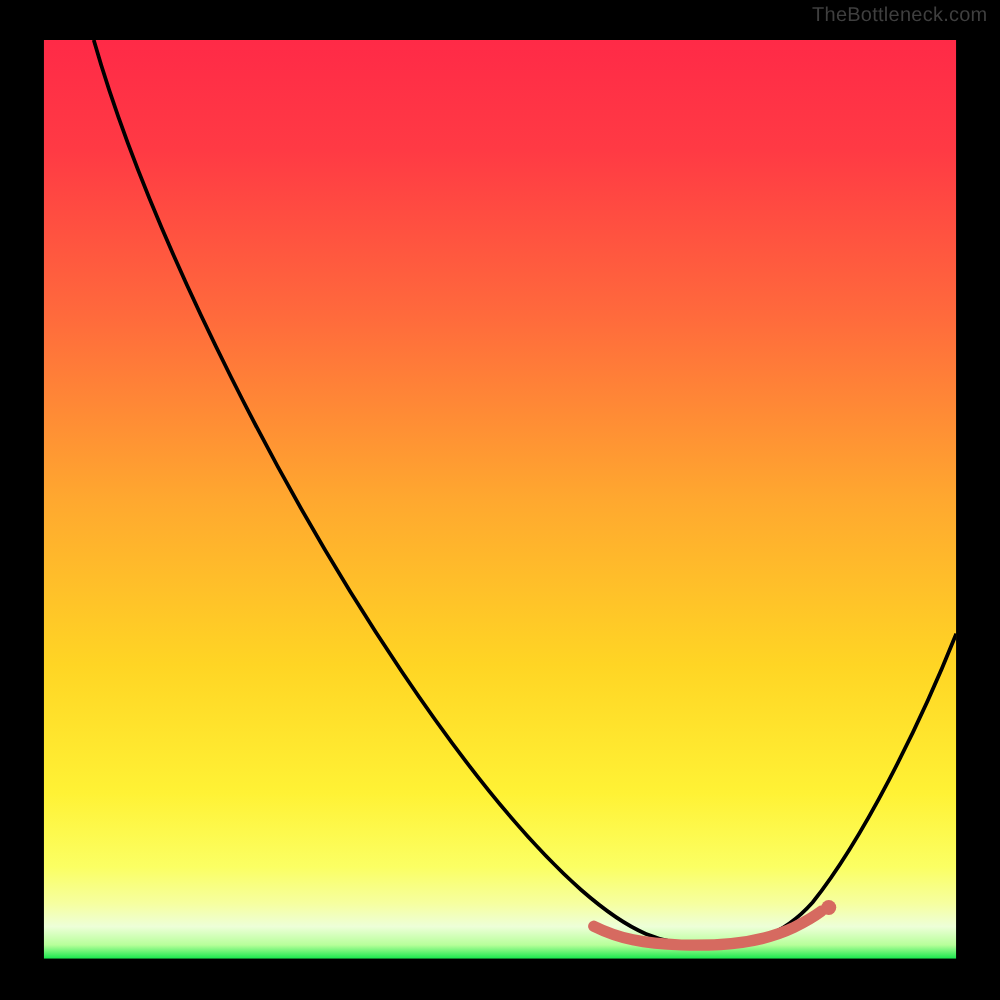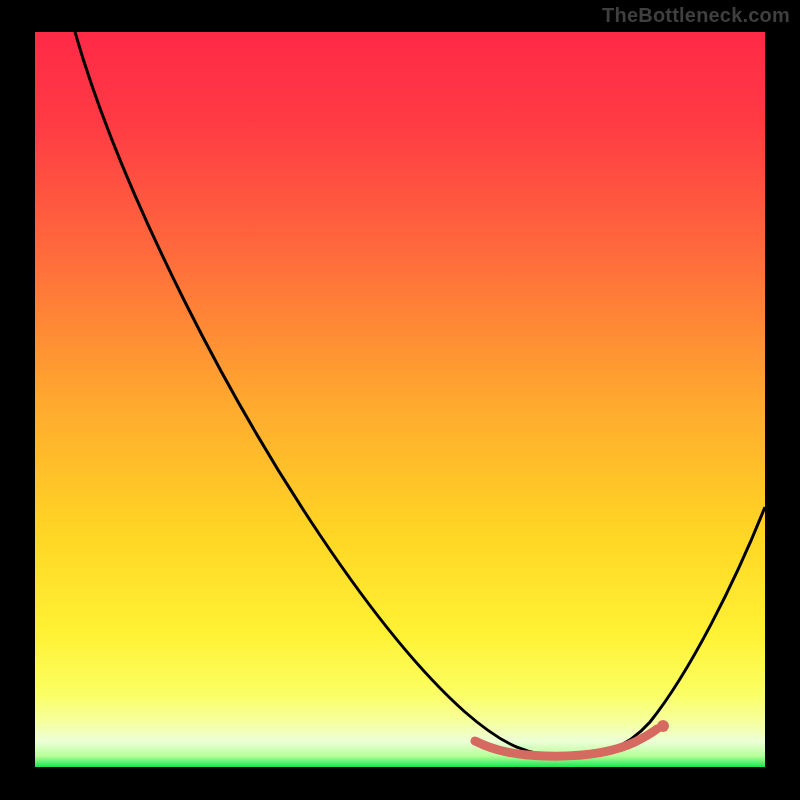--- a/index.html
+++ b/index.html
@@ -15,22 +15,22 @@
     position: relative;
     width: 800px;
     height: 800px;
     background: #000;
   }
   .watermark {
     position: absolute;
     top: 4px;
     right: 10px;
     color: #3f3f3f;
-    font-size: 20px;
-    font-weight: bold;
+    font-size: 16px;
+    font-weight: normal;
     letter-spacing: 0.2px;
     z-index: 10;
   }
   svg.plot {
     position: absolute;
     left: 35px;
     top: 32px;
     width: 730px;
     height: 735px;
     display: block;

